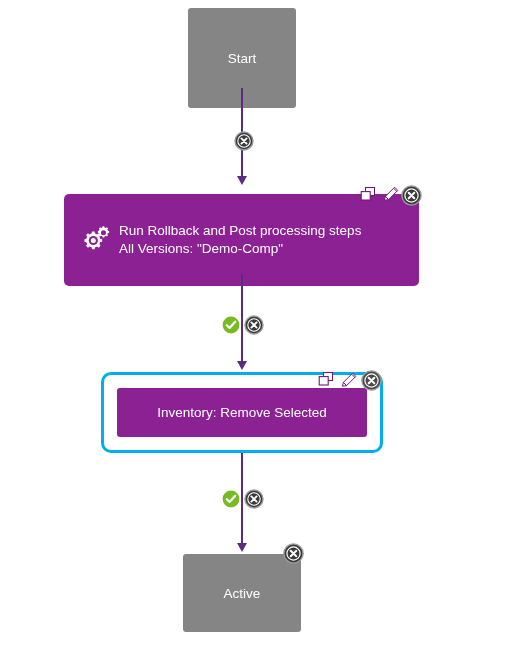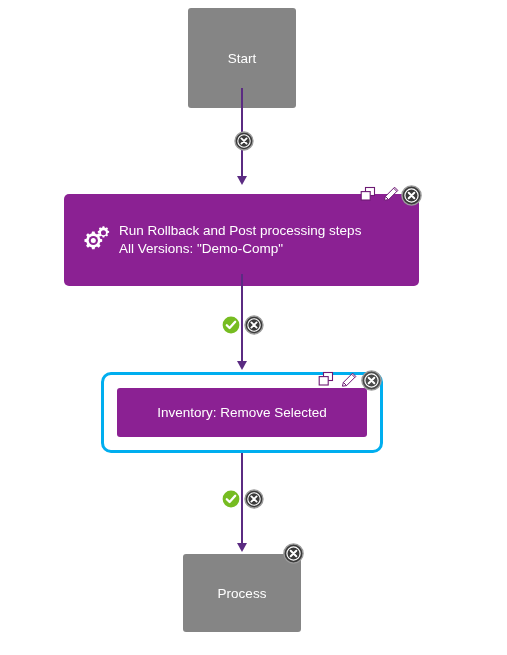--- a/index.html
+++ b/index.html
@@ -255,21 +255,21 @@
   </div>
   <div class="btn-delete" style="left:244px; top:489px;">
     <svg viewBox="0 0 20 20" width="20" height="20" aria-hidden="true">
       <circle cx="10" cy="10" r="9" fill="#3A3A3A" stroke="#9C9C9C" stroke-width="1.4"></circle>
       <circle cx="10" cy="10" r="6.2" fill="none" stroke="#ffffff" stroke-width="1.1"></circle>
       <path d="M7.4 7.4 L12.6 12.6 M12.6 7.4 L7.4 12.6" stroke="#ffffff" stroke-width="1.9" stroke-linecap="round"></path>
     </svg>
   </div>
 
   <div class="node node-terminal" id="node-finish">
-    <span>Process</span>
+    <span>Active</span>
   </div>
 
   <div class="btn-delete" style="left:283px; top:543px; width:21px; height:21px;">
     <svg viewBox="0 0 21 21" width="21" height="21" aria-hidden="true">
       <circle cx="10.5" cy="10.5" r="9.6" fill="#3A3A3A" stroke="#9C9C9C" stroke-width="1.4"></circle>
       <circle cx="10.5" cy="10.5" r="6.6" fill="none" stroke="#ffffff" stroke-width="1.2"></circle>
       <path d="M7.7 7.7 L13.3 13.3 M13.3 7.7 L7.7 13.3" stroke="#ffffff" stroke-width="2" stroke-linecap="round"></path>
     </svg>
   </div>
 

